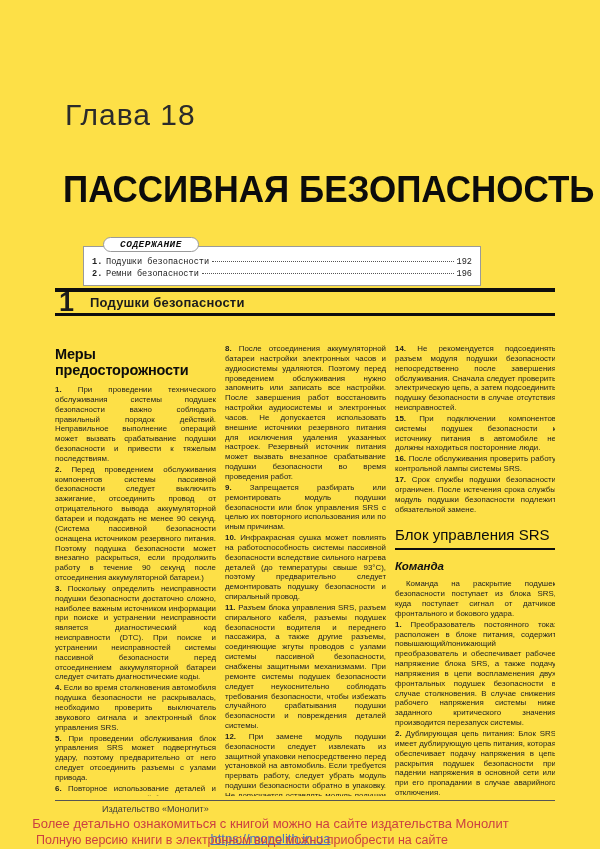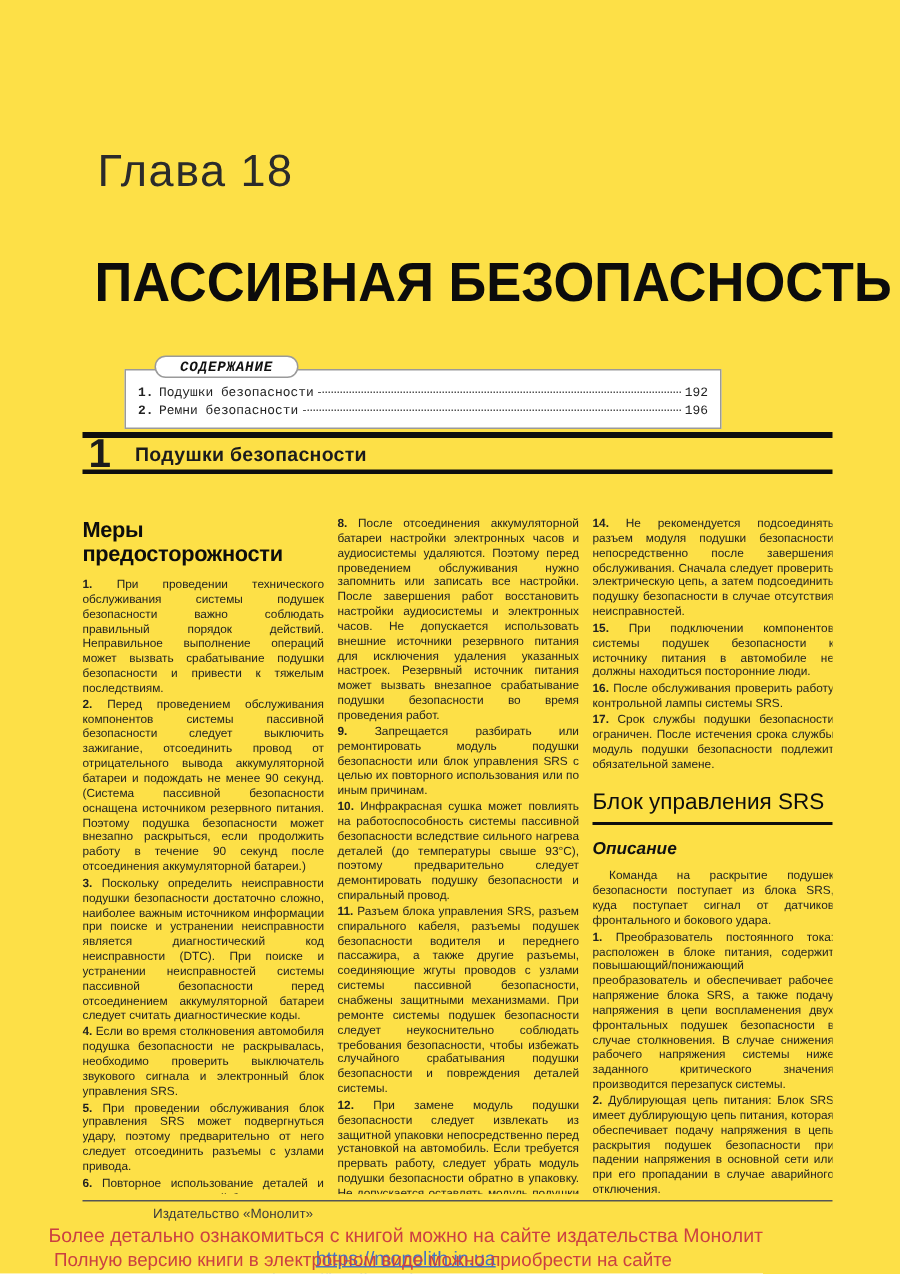--- a/index.html
+++ b/index.html
@@ -141,21 +141,21 @@
 
           <p class="item"><b class="num">14.</b> <span>Не рекомендуется подсоединять разъем модуля подушки безопасности непосредственно после завершения обслуживания. Сначала следует проверить электрическую цепь, а затем подсоединить подушку безопасности в случае отсутствия неисправностей.</span></p>
 
           <p class="item"><b class="num">15.</b> <span>При подключении компонентов системы подушек безопасности к источнику питания в автомобиле не должны находиться посторонние люди.</span></p>
 
           <p class="item"><b class="num">16.</b> <span>После обслуживания проверить работу контрольной лампы системы SRS.</span></p>
 
           <p class="item"><b class="num">17.</b> <span>Срок службы подушки безопасности ограничен. После истечения срока службы модуль подушки безопасности подлежит обязательной замене.</span></p>
         </div>
       <div class="block-heading">Блок управления SRS</div>
-      <div class="sub-heading">Описание</div>
+      <div class="sub-heading">Команда</div>
       <p class="item intro">Команда на раскрытие подушек безопасности поступает из блока SRS, куда поступает сигнал от датчиков фронтального и бокового удара.</p>
       <div>
 
           <p class="item"><b class="num">1.</b> <span>Преобразователь постоянного тока: расположен в блоке питания, содержит повышающий/понижающий преобразователь и обеспечивает рабочее напряжение блока SRS, а также подачу напряжения в цепи воспламенения двух фронтальных подушек безопасности в случае столкновения. В случае снижения рабочего напряжения системы ниже заданного критического значения производится перезапуск системы.</span></p>
 
           <p class="item"><b class="num">2.</b> <span>Дублирующая цепь питания: Блок SRS имеет дублирующую цепь питания, которая обеспечивает подачу напряжения в цепь раскрытия подушек безопасности при падении напряжения в основной сети или при его пропадании в случае аварийного отключения.</span></p>
 
         </div>
     </div>
 

